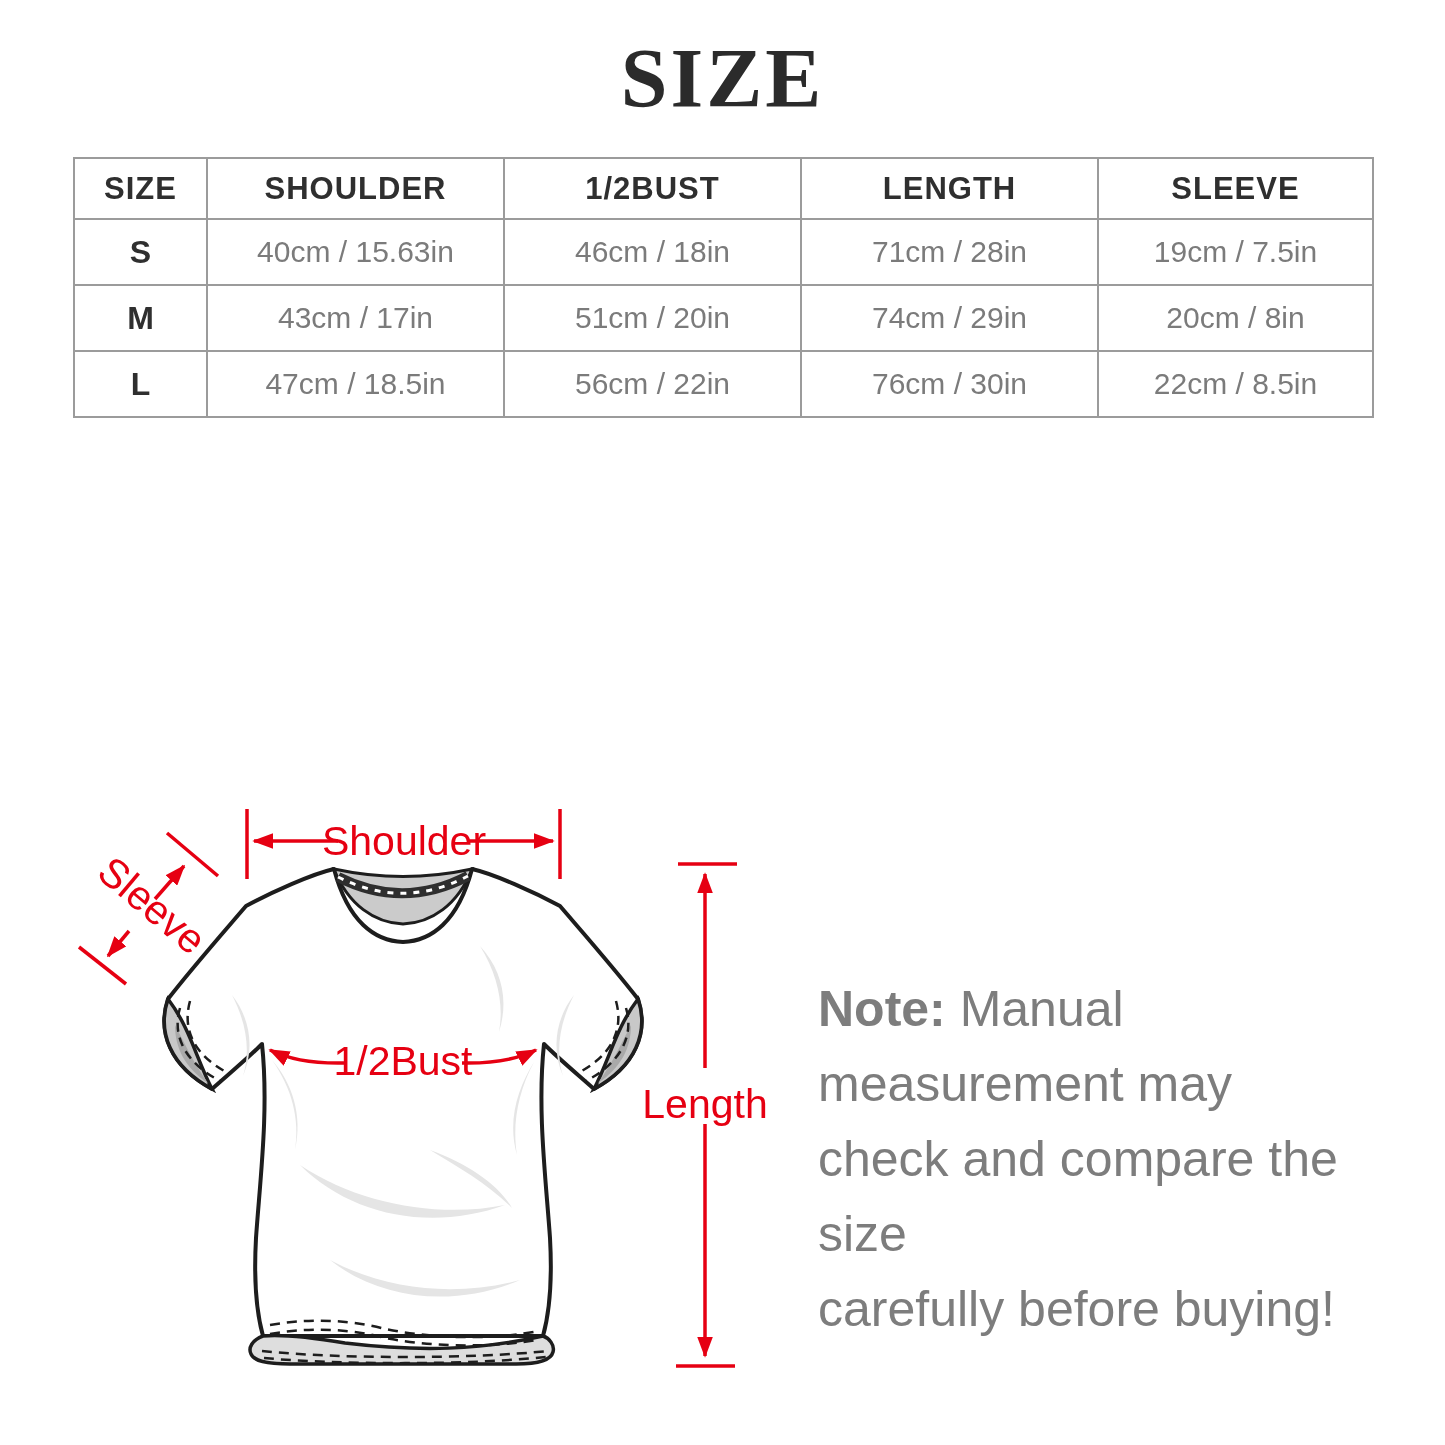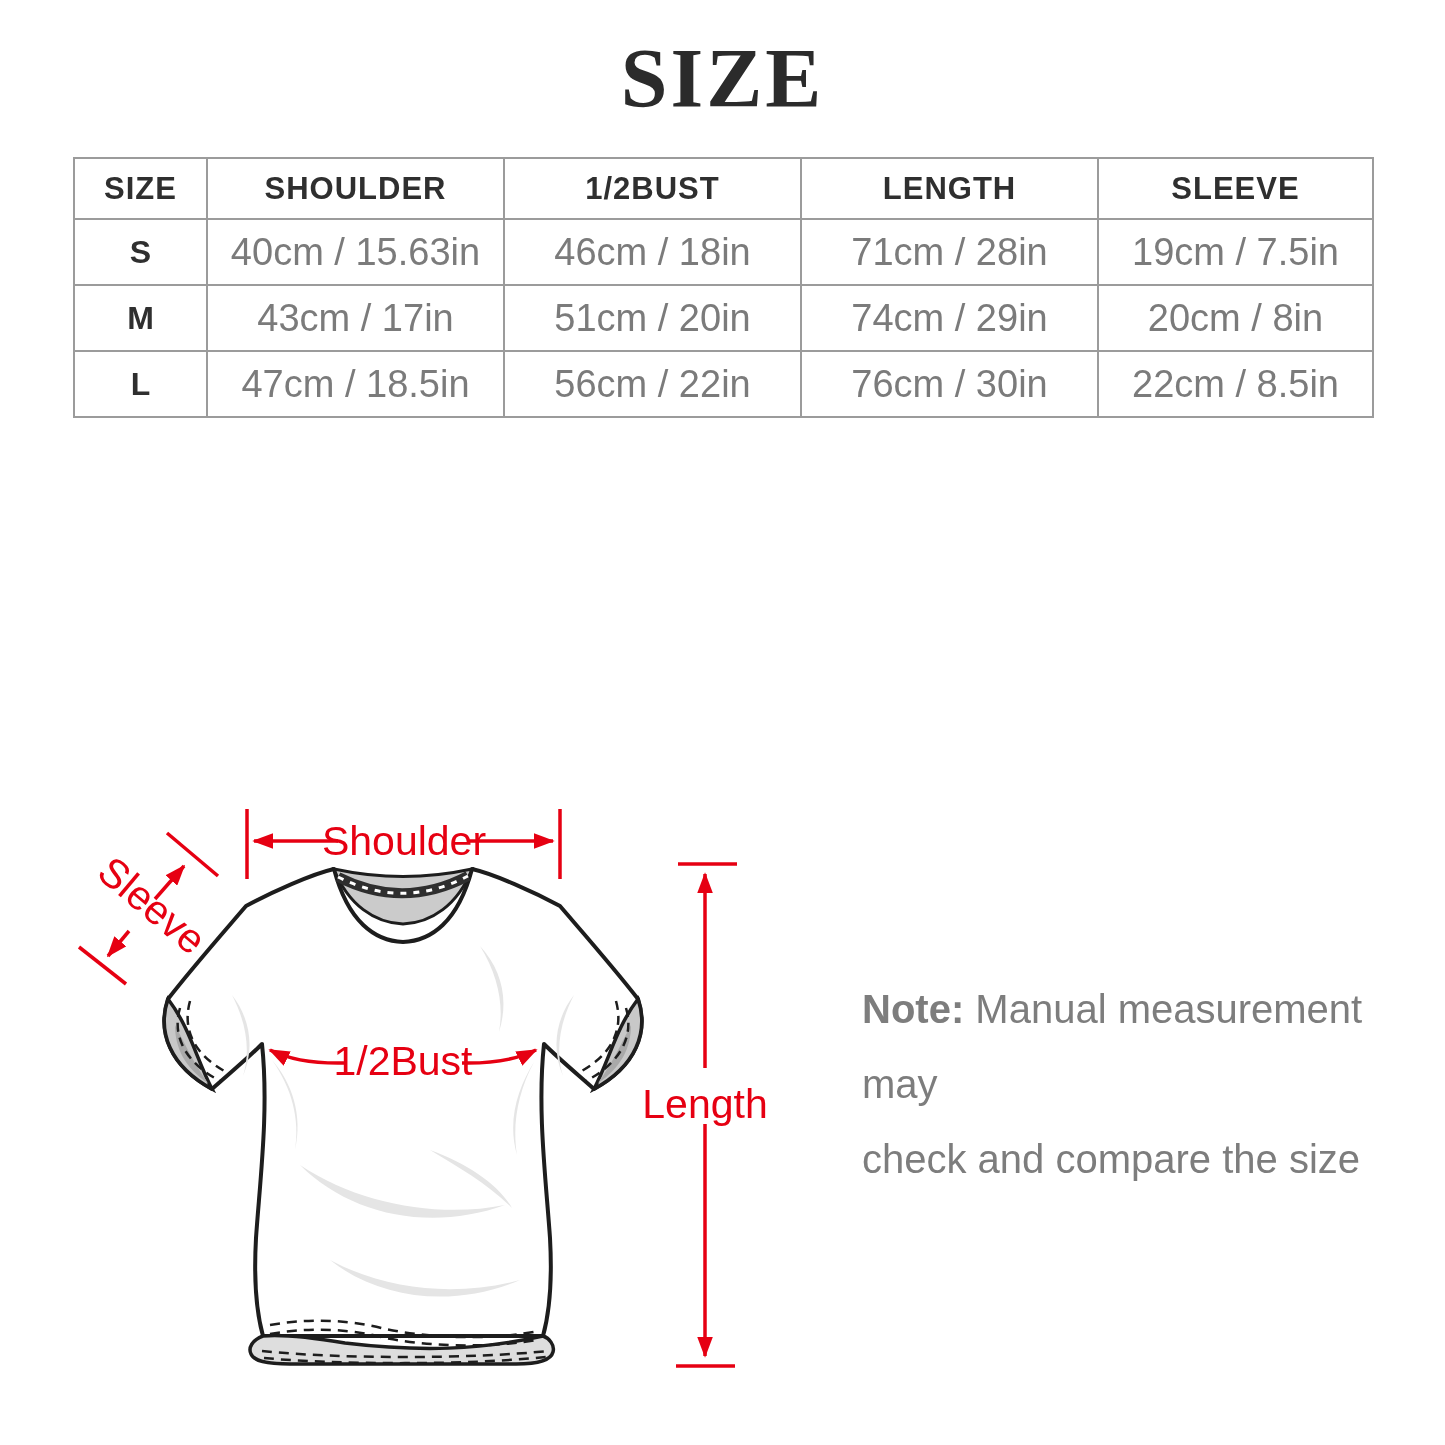--- a/index.html
+++ b/index.html
@@ -16,34 +16,34 @@
     position:absolute;left:73px;top:157px;width:1299px;
     border-collapse:collapse;table-layout:fixed;
   }
   table.size-table td,table.size-table th{
     border:2px solid #9b9b9b;text-align:center;vertical-align:middle;
     padding:0;overflow:hidden;white-space:nowrap;
   }
   table.size-table th{
     height:59px;font-size:31px;font-weight:bold;color:#2f2f2f;letter-spacing:1px;
   }
-  table.size-table td{height:64px;font-size:38px;color:#7b7b7b;}
+  table.size-table td{height:64px;font-size:30px;color:#7b7b7b;}
   table.size-table td.size-cell{font-weight:bold;color:#2f2f2f;font-size:32px;}
   col.c-size{width:133px;}
   col.c-shoulder{width:297px;}
   col.c-bust{width:297px;}
   col.c-length{width:297px;}
   col.c-sleeve{width:275px;}
   .diagram-svg{position:absolute;left:0;top:780px;}
   .dim-label{
     font-family:"Liberation Sans",sans-serif;font-size:41px;fill:#e60012;
   }
   .note-block{
     position:absolute;left:818px;top:972px;width:575px;
-    font-size:40px;color:#7d7d7d;line-height:75px;margin-left:44px;
+    font-size:50px;color:#7d7d7d;line-height:75px;
   }
   .note-label{font-weight:bold;}
 </style>
 </head>
 <body>
 
 <div class="page-title">SIZE</div>
 
 <table class="size-table">
   <colgroup>
@@ -184,13 +184,14 @@
       <line x1="705" y1="1068" x2="705" y2="874" marker-end="url(#arr)"></line>
       <line x1="705" y1="1124" x2="705" y2="1356" marker-end="url(#arr)"></line>
       <text class="dim-label" x="705" y="1118" text-anchor="middle" stroke="none" fill="#e60012">Length</text>
     </g>
   </g>
 </svg>
 
 <div class="note-block" id="note-block">
     <div><span class="note-label">Note:</span> Manual measurement may</div>
     <div>check and compare the size</div>
+    <div>carefully before buying!</div>
   </div>
 
 </body></html>

